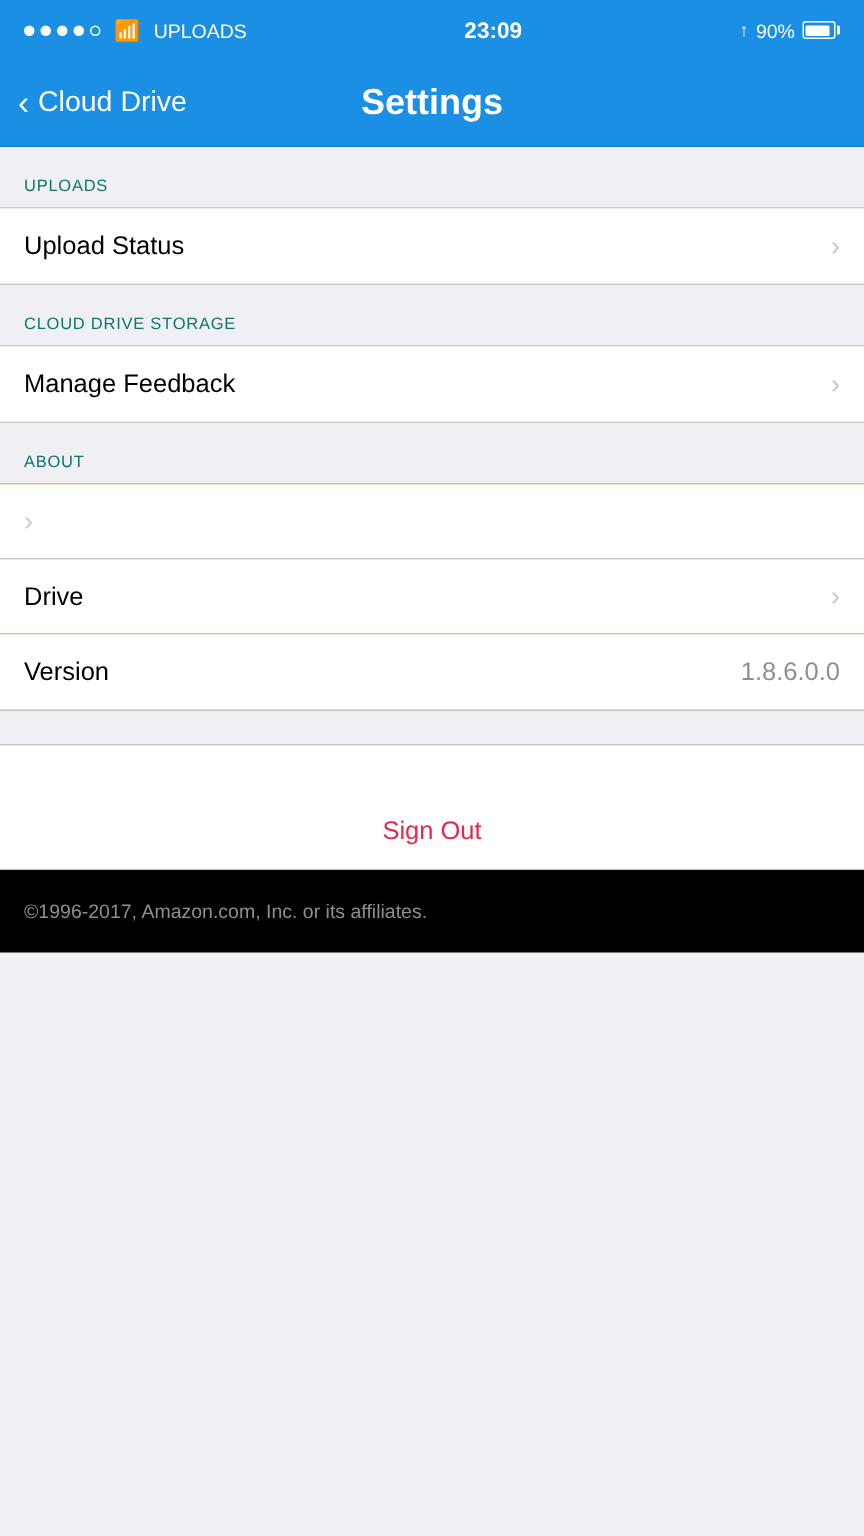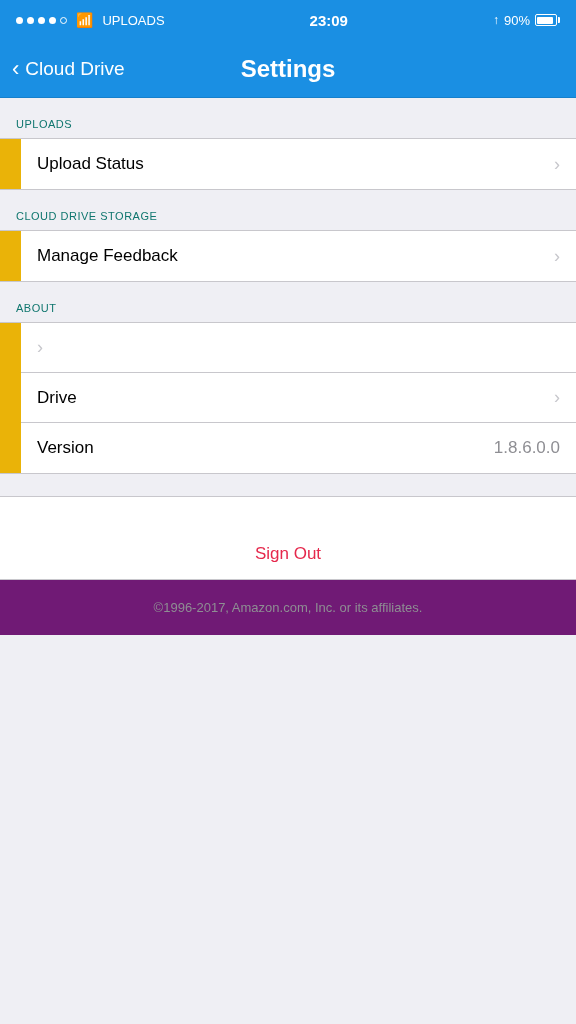--- a/index.html
+++ b/index.html
@@ -120,21 +120,20 @@
       font-weight: 400;
       color: #0f766e;
       letter-spacing: 0.5px;
       background: #efeff4;
     }
 
     .section-body {
       background: #eab308;
       border-top: 1px solid #c8c7cc;
       border-bottom: 1px solid #c8c7cc;
-      padding-left: 21px;
     }
 
     .row {
       display: flex;
       align-items: center;
       justify-content: space-between;
       padding: 0 16px;
       min-height: 50px;
       border-bottom: 1px solid #c8c7cc;
       background: white;
@@ -184,24 +183,24 @@
     }
     .sign-out-label {
       font-size: 17px;
       color: #e5284c;
       text-align: center;
     }
 
     
     .footer {
       padding: 20px 16px;
-      text-align: center;
+      text-align: left;
       color: #8e8e93;
       font-size: 13px;
-      background: #701a75;
+      background: #000000;
     }
   </style>
 </head>
 <body>
 
 <div class="status-bar">
   <div class="status-left">
     <div class="status-dots">
       <div class="dot"></div>
       <div class="dot"></div>

